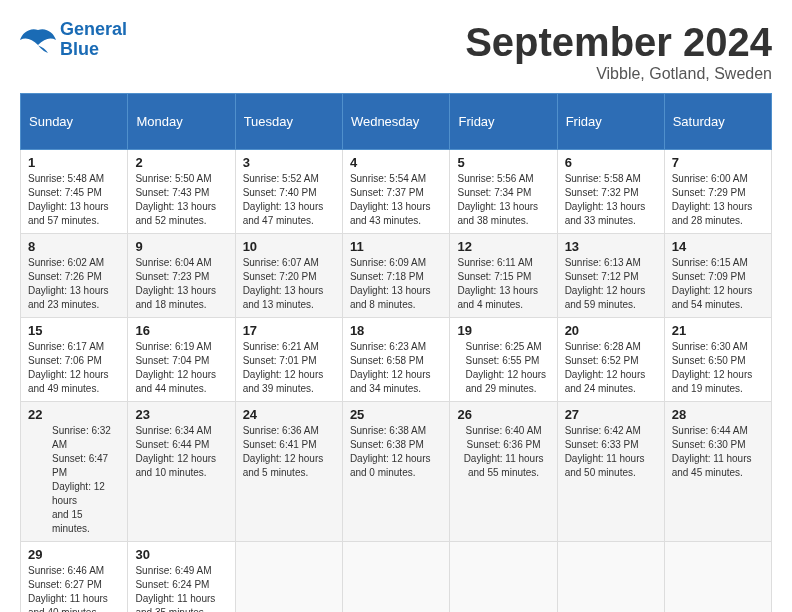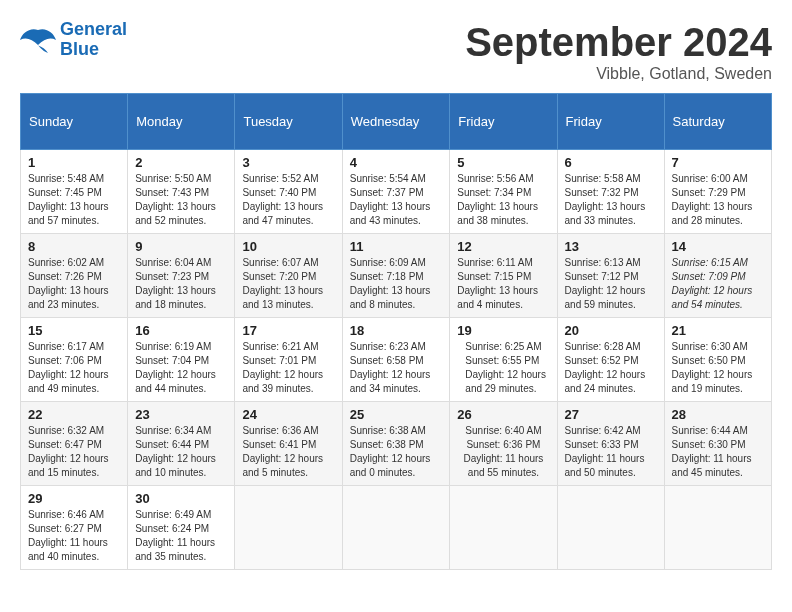--- a/index.html
+++ b/index.html
@@ -210,21 +210,21 @@
         </td>
         <td>
           <span class="day-num">13</span>
           <div class="day-info" style="white-space: pre-line;">Sunrise: 6:13 AM
 Sunset: 7:12 PM
 Daylight: 12 hours
 and 59 minutes.</div>
         </td>
         <td>
           <span class="day-num">14</span>
-          <div class="day-info" style="white-space: pre-line; font-style: italic;">Sunrise: 6:15 AM
+          <div class="day-info" style="white-space: pre-line;">Sunrise: 6:15 AM
 Sunset: 7:09 PM
 Daylight: 12 hours
 and 54 minutes.</div>
         </td>
       </tr>
       <tr>
         <td>
           <span class="day-num">15</span>
           <div class="day-info" style="white-space: pre-line;">Sunrise: 6:17 AM
 Sunset: 7:06 PM
@@ -270,21 +270,21 @@
           <span class="day-num">21</span>
           <div class="day-info" style="white-space: pre-line;">Sunrise: 6:30 AM
 Sunset: 6:50 PM
 Daylight: 12 hours
 and 19 minutes.</div>
         </td>
       </tr>
       <tr>
         <td>
           <span class="day-num">22</span>
-          <div class="day-info" style="white-space: pre-line;">Sunrise: 6:32 AM
+          <div class="day-info" style="white-space: pre-line; margin-left: 24px;">Sunrise: 6:32 AM
 Sunset: 6:47 PM
 Daylight: 12 hours
 and 15 minutes.</div>
         </td>
         <td>
           <span class="day-num">23</span>
           <div class="day-info" style="white-space: pre-line;">Sunrise: 6:34 AM
 Sunset: 6:44 PM
 Daylight: 12 hours
 and 10 minutes.</div>

